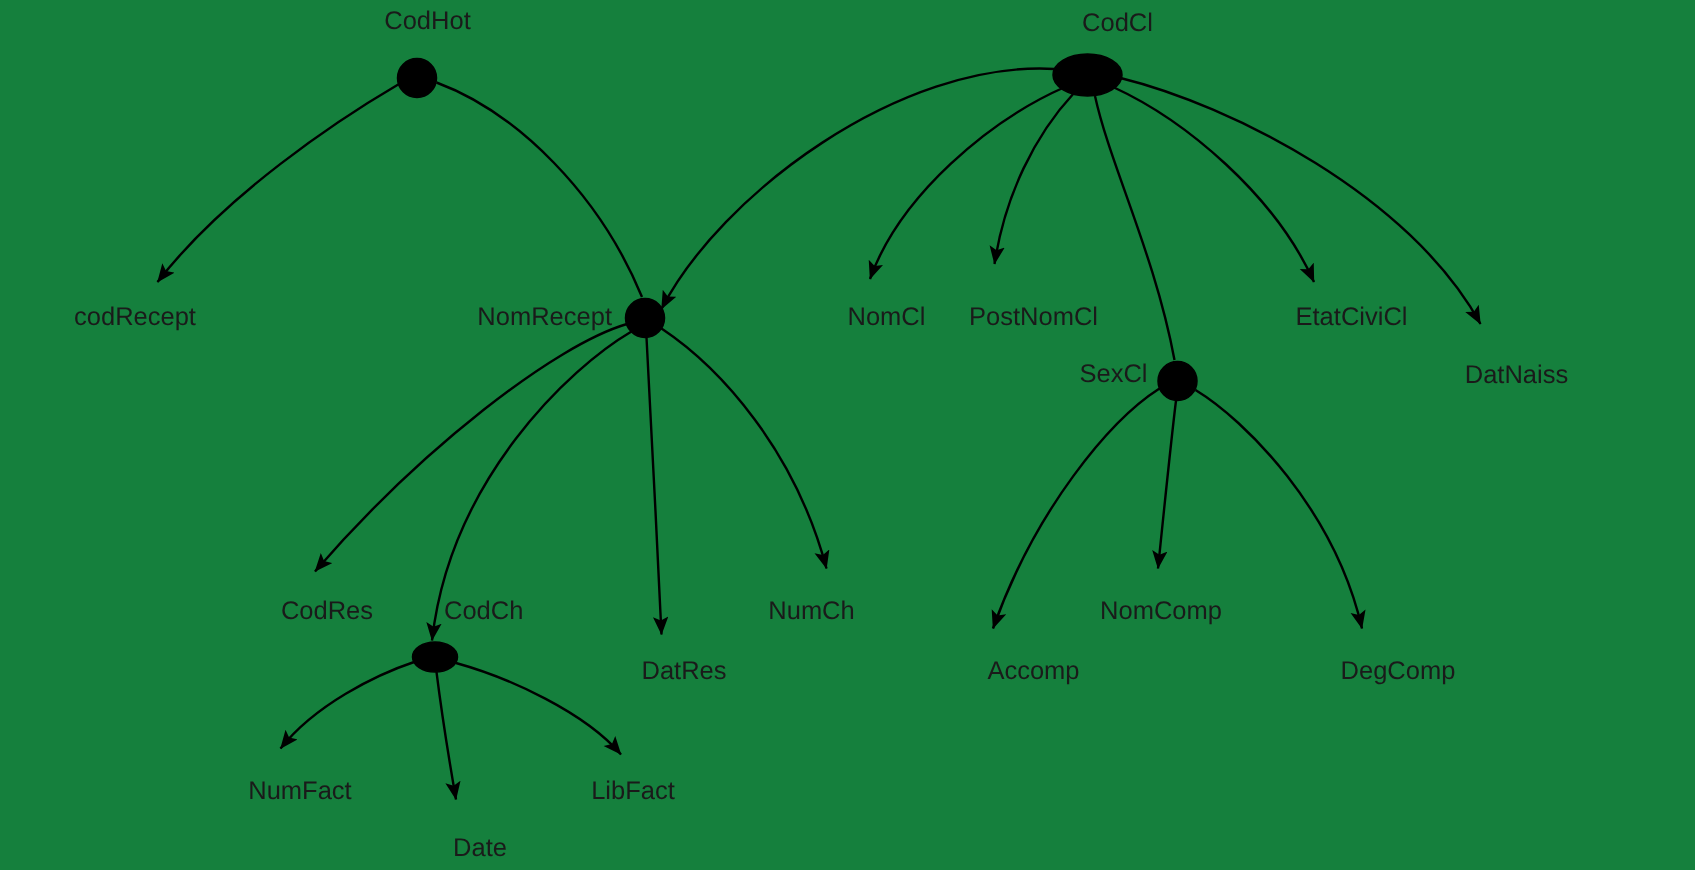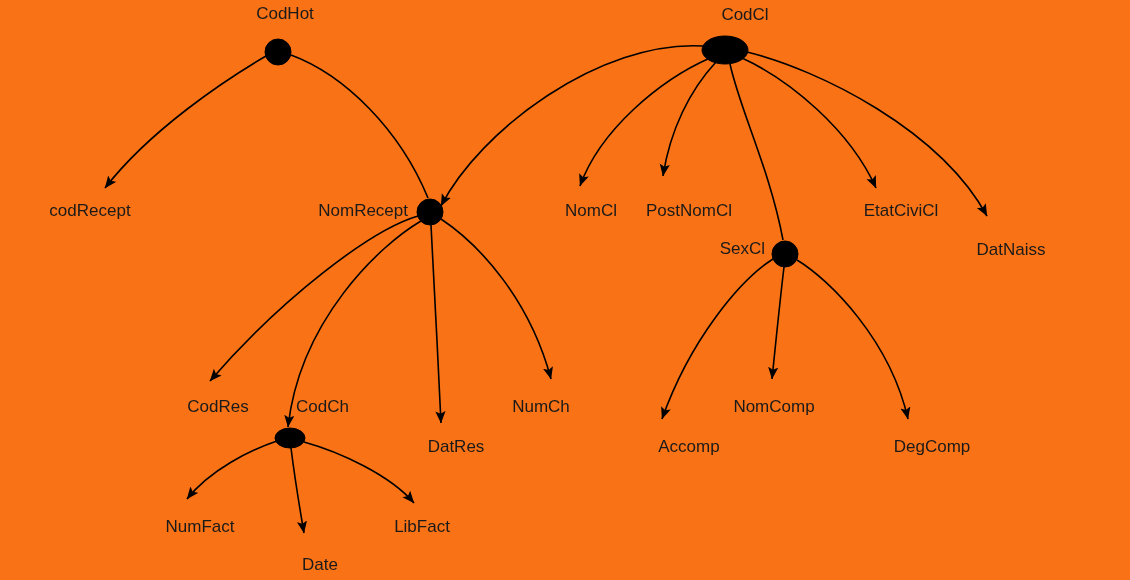--- a/index.html
+++ b/index.html
@@ -7,21 +7,21 @@
     padding: 0;
     background: #ffffff;
   }
   body {
     font-family: "Liberation Sans", sans-serif;
   }
   #canvas {
     position: relative;
     width: 1130px;
     height: 580px;
-    background: #f97316;
+    background: #15803d;
     overflow: hidden;
   }
   svg#graph {
     position: absolute;
     left: 0;
     top: 0;
     width: 1130px;
     height: 580px;
   }
   .edge {

